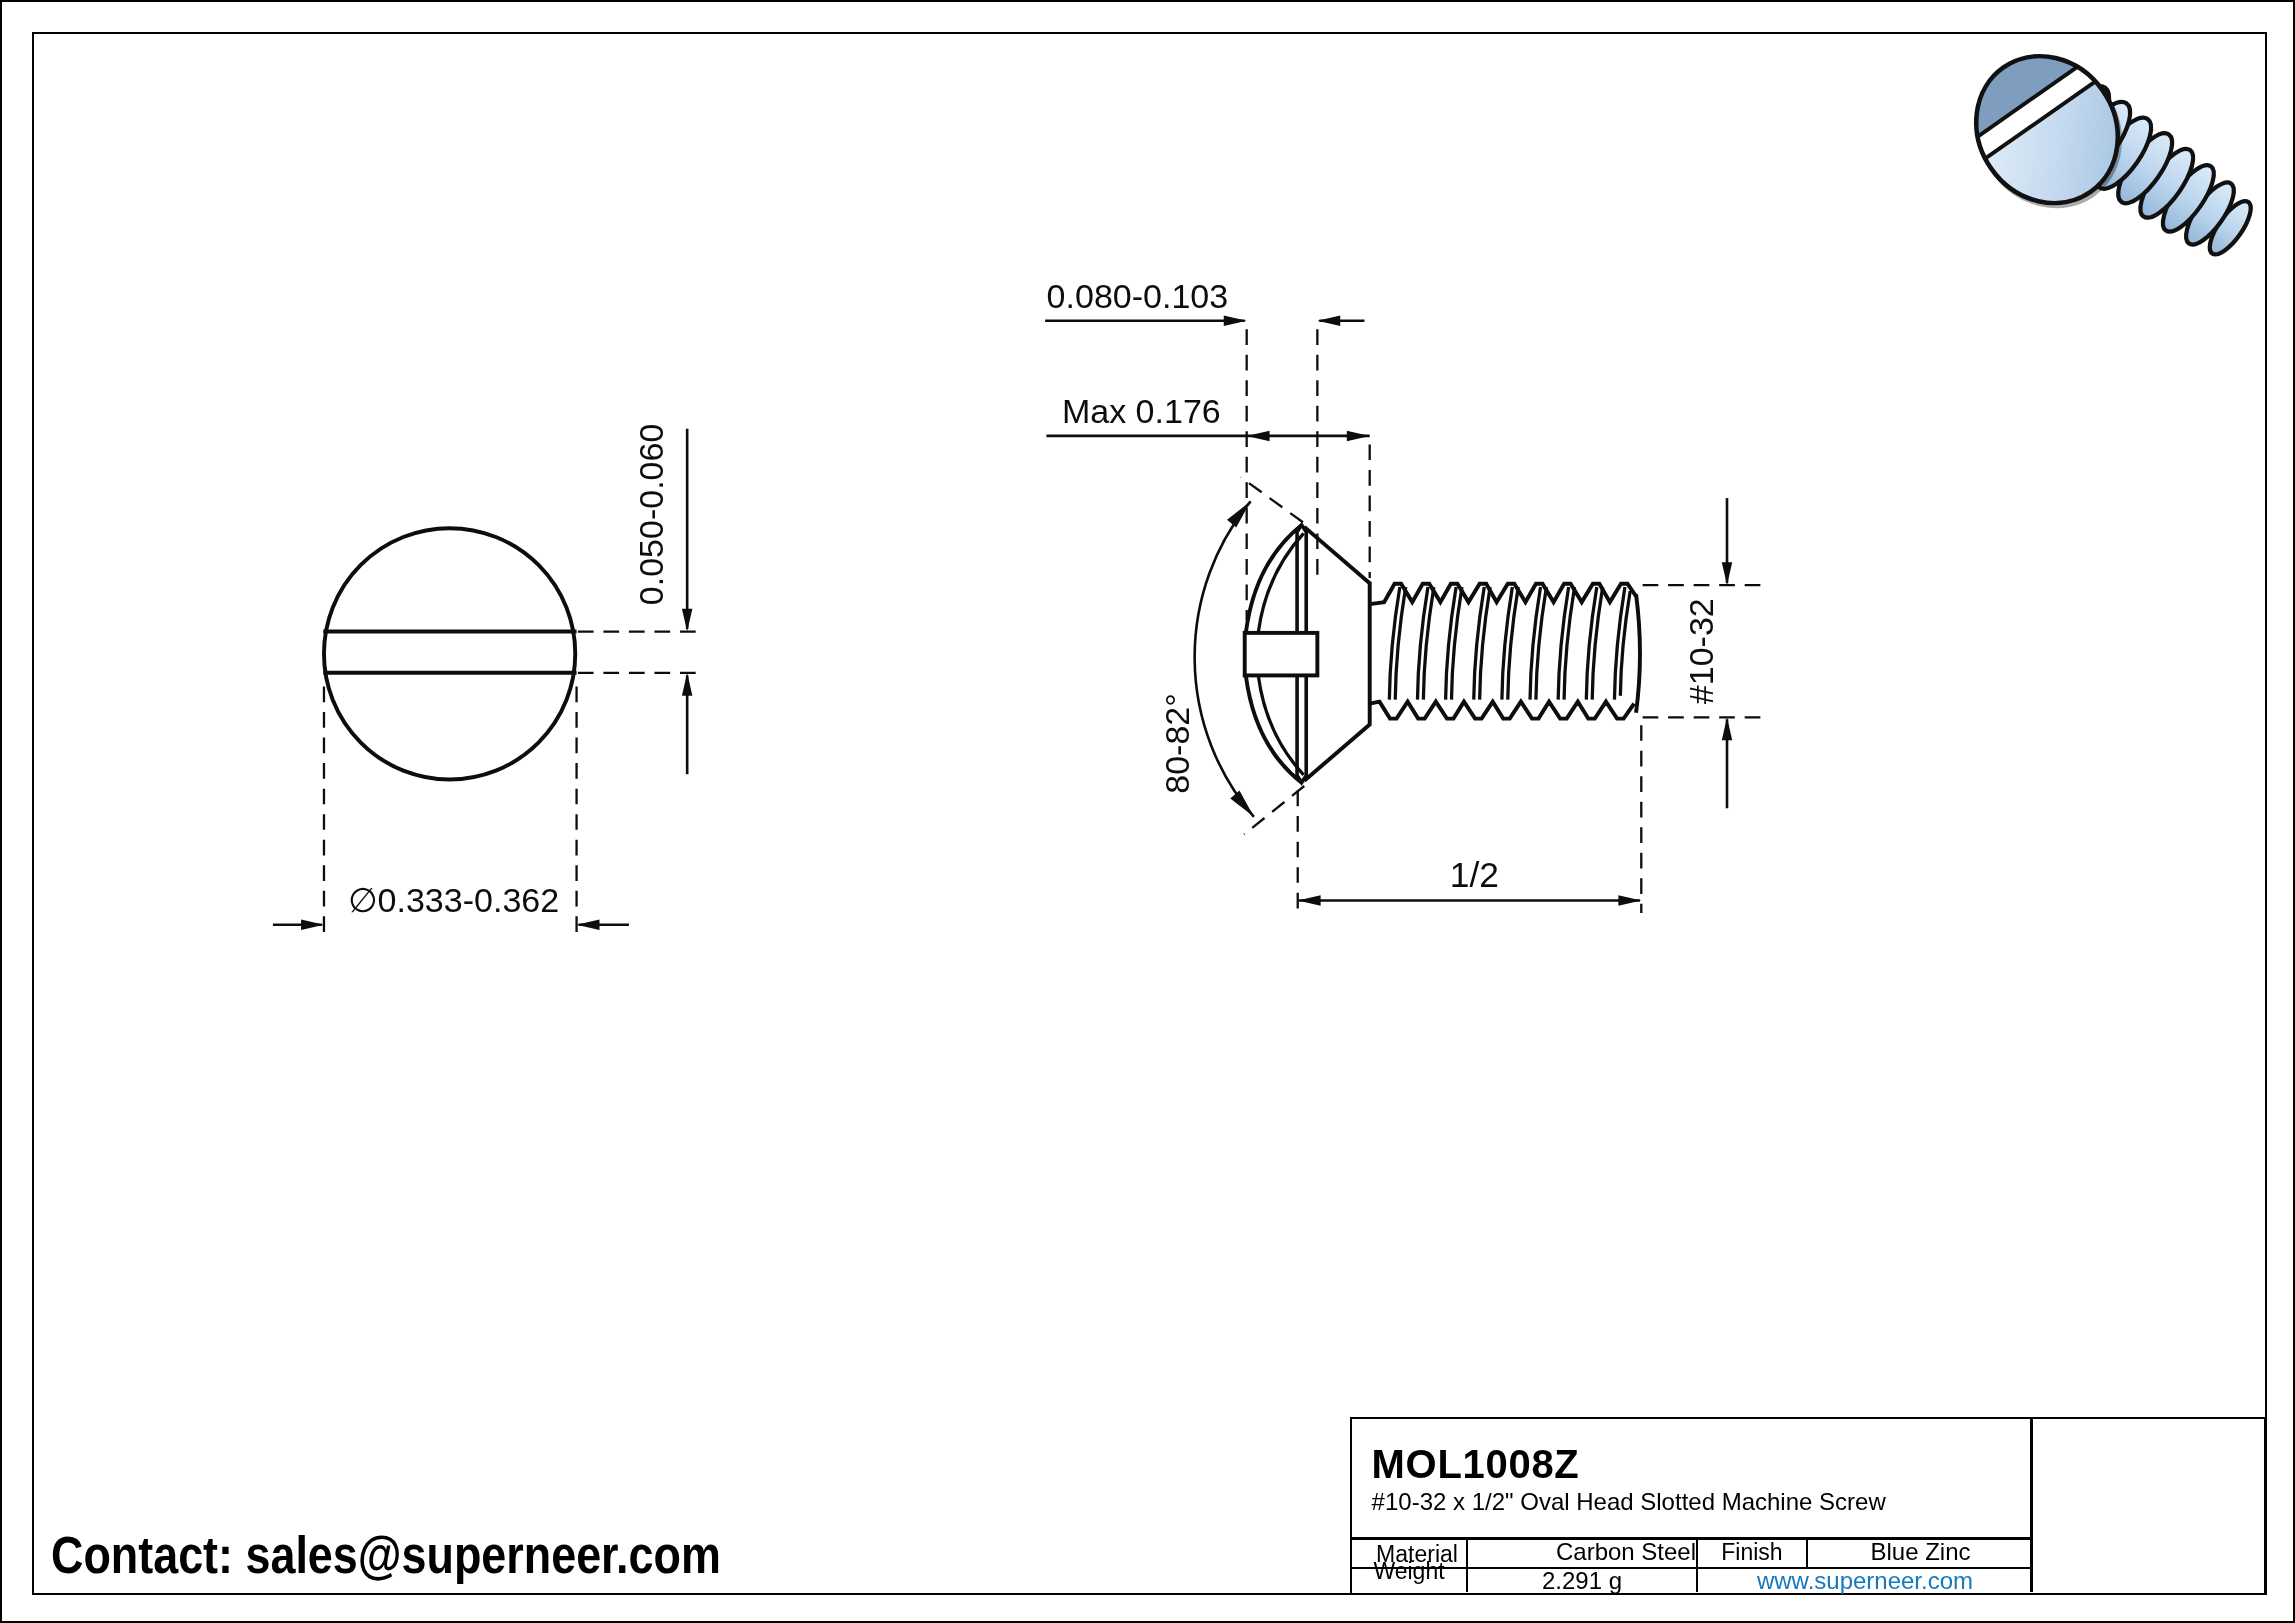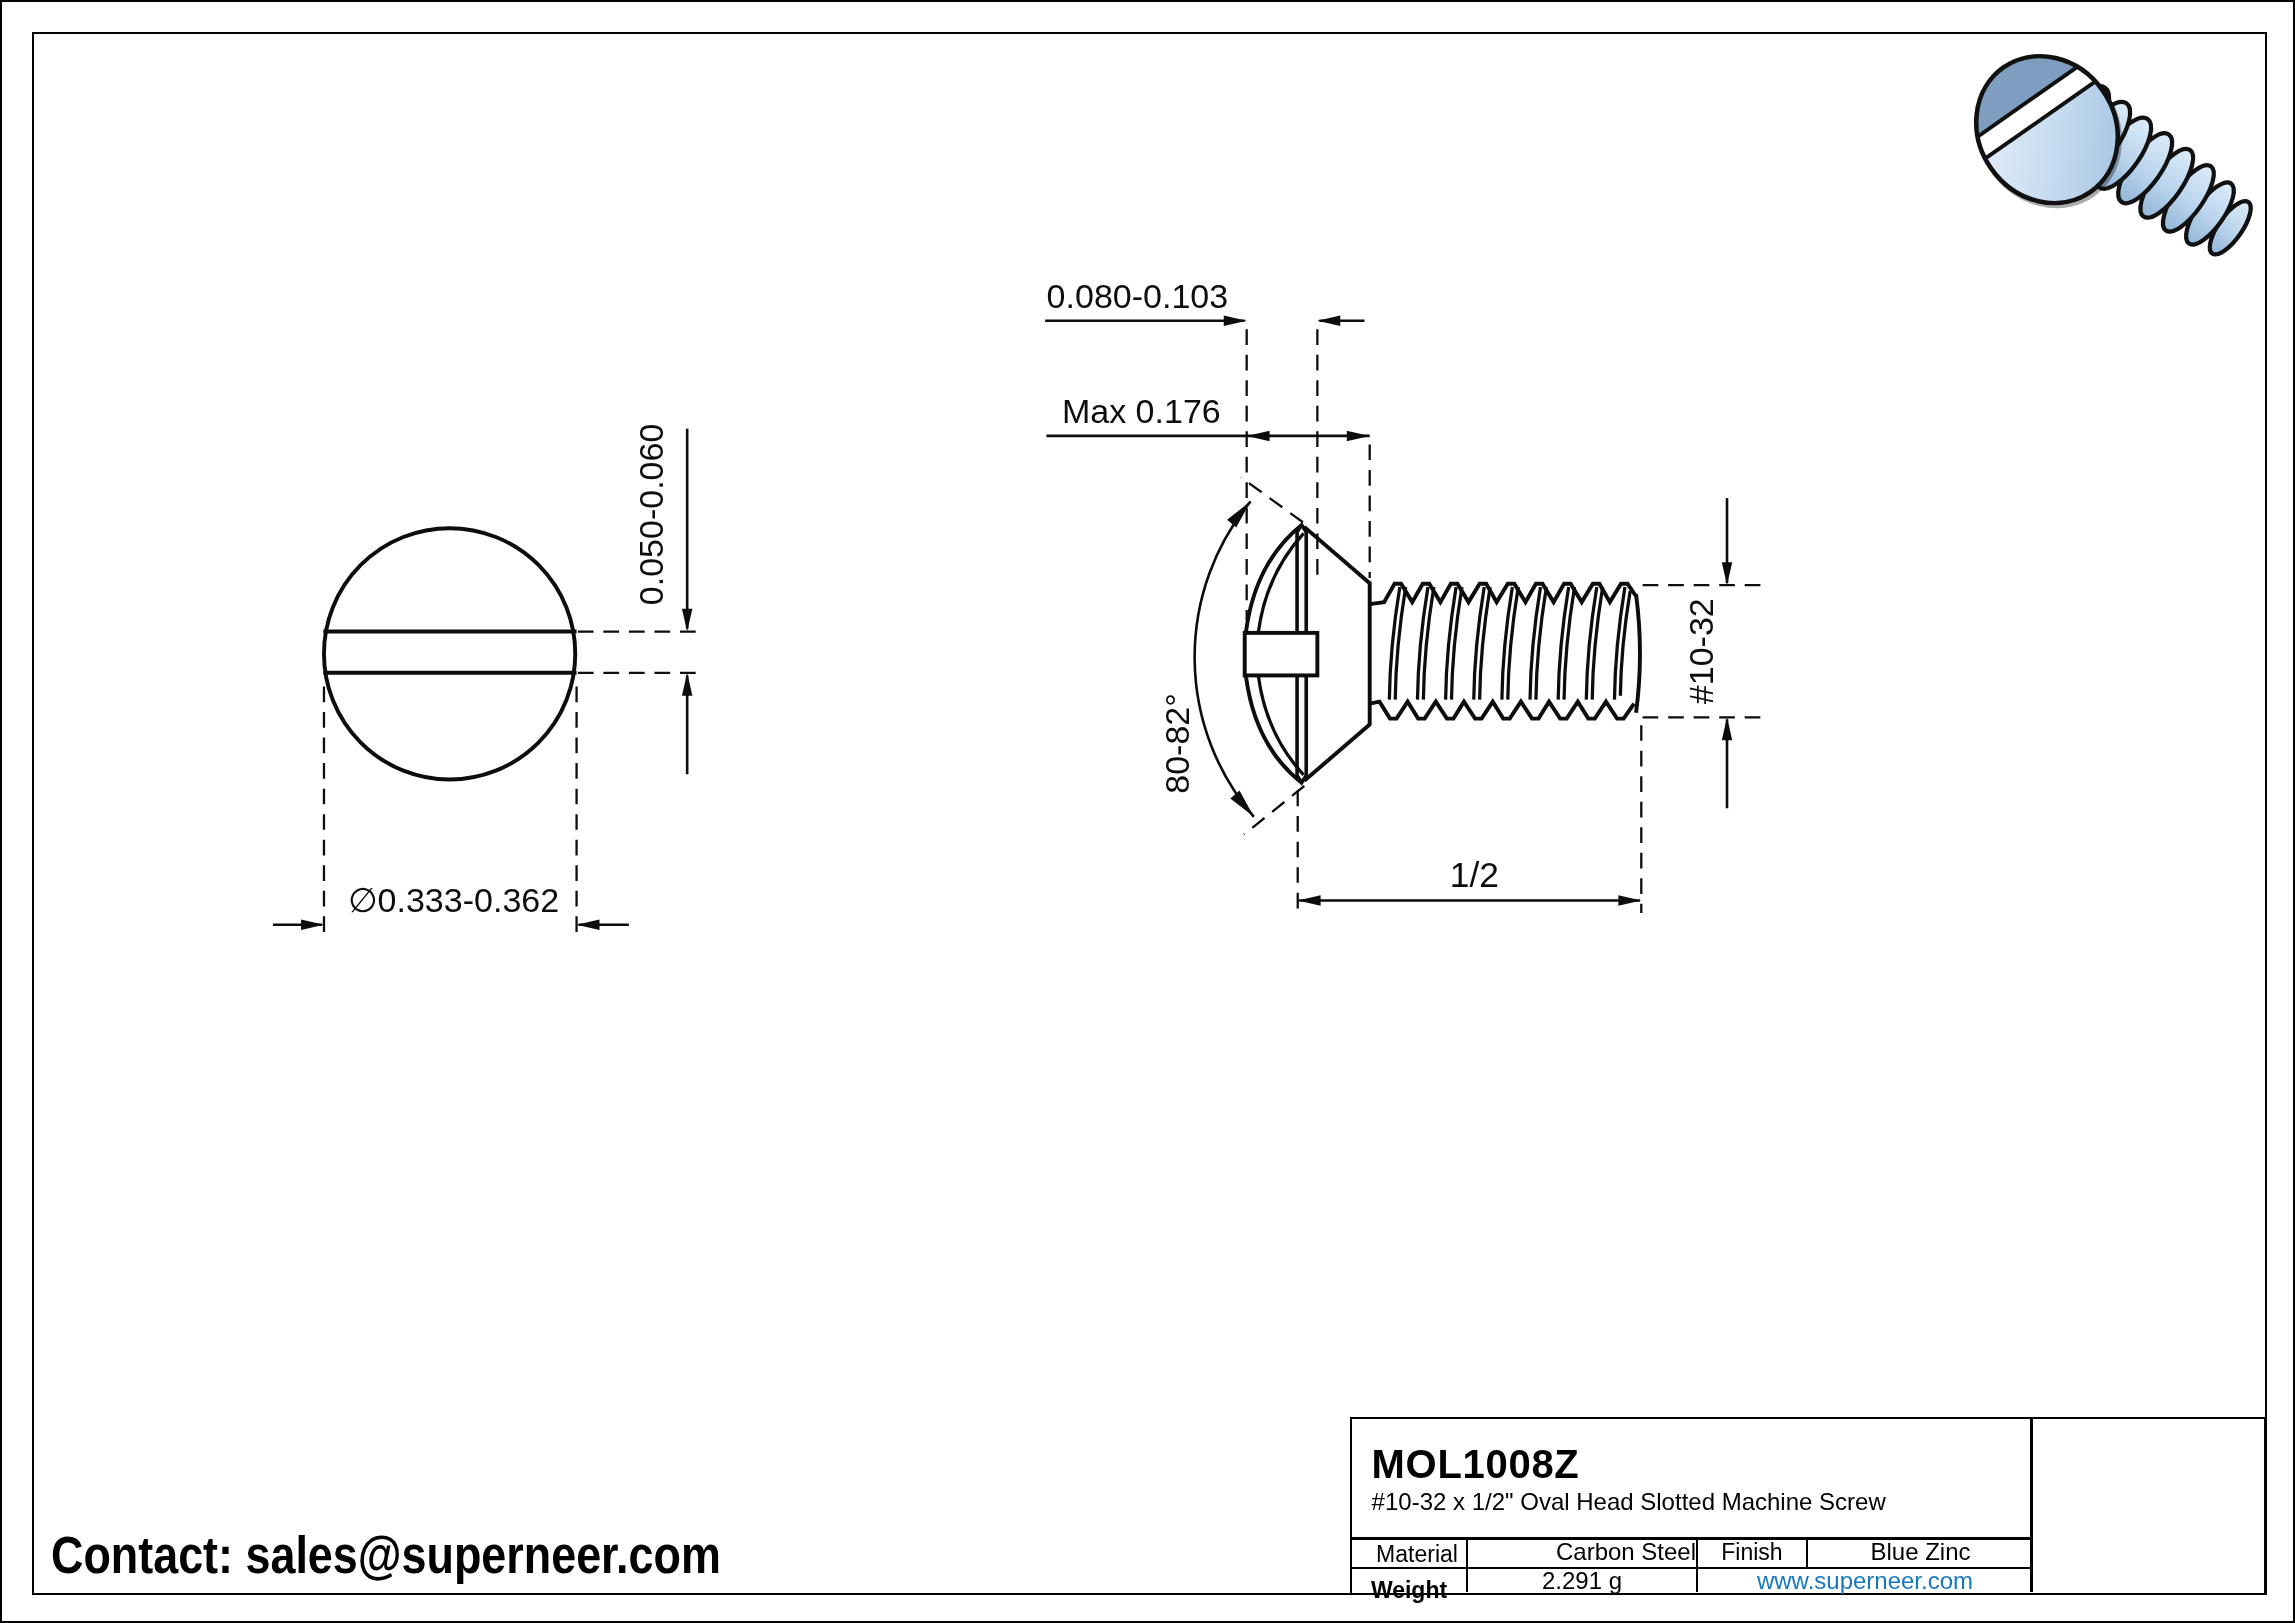--- a/index.html
+++ b/index.html
@@ -222,21 +222,21 @@
 
     <div class="tb-part">MOL1008Z</div>
     <div class="tb-desc">
       <div>#10-32 x 1/2" Oval Head Slotted Machine Screw</div>
     </div>
 
     <div class="tb-cell" style="left:8px;top:118px;width:114px;height:34px;">Material</div>
     <div class="tb-cell tb-val" style="left:116px;top:118px;width:228px;height:30px;padding-left:44px;">Carbon Steel</div>
     <div class="tb-cell" style="left:346px;top:118px;width:108px;height:30px;">Finish</div>
     <div class="tb-cell tb-val" style="left:456px;top:118px;width:225px;height:30px;">Blue Zinc</div>
-    <div class="tb-cell" style="left:0;top:160px;width:114px;height:23px;font-weight:bold;">Weight</div>
+    <div class="tb-cell" style="left:0;top:141px;width:114px;height:23px;">Weight</div>
     <div class="tb-cell tb-val" style="left:116px;top:150px;width:228px;height:23px;border-radius:9px;">2.291 g</div>
     <div class="tb-cell tb-link" style="left:346px;top:150px;width:334px;height:23px;">www.superneer.com</div>
 
   </div>
 
   <div class="contact">Contact: sales@superneer.com</div>
 
 </div>
 
 

